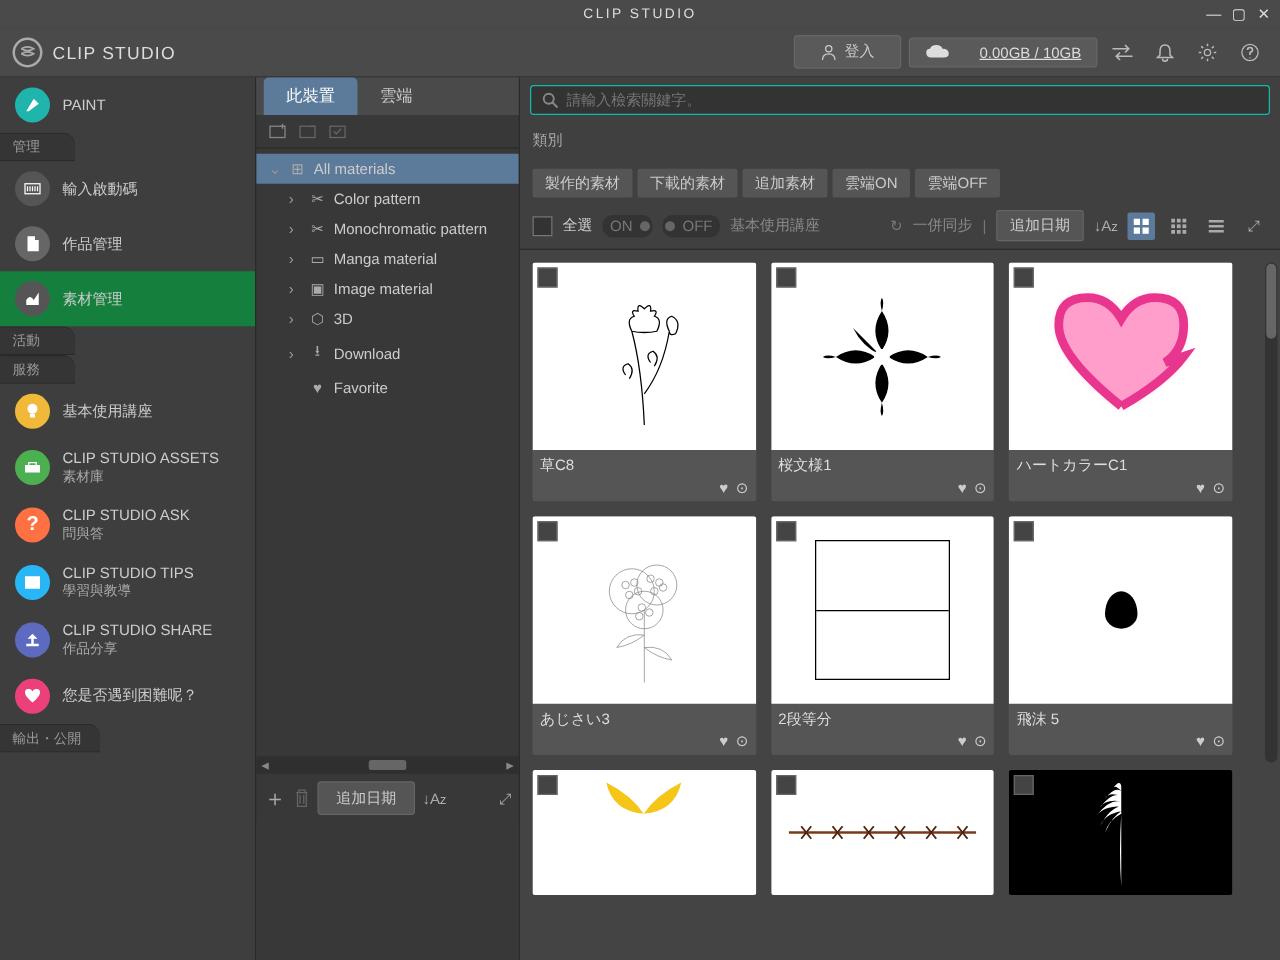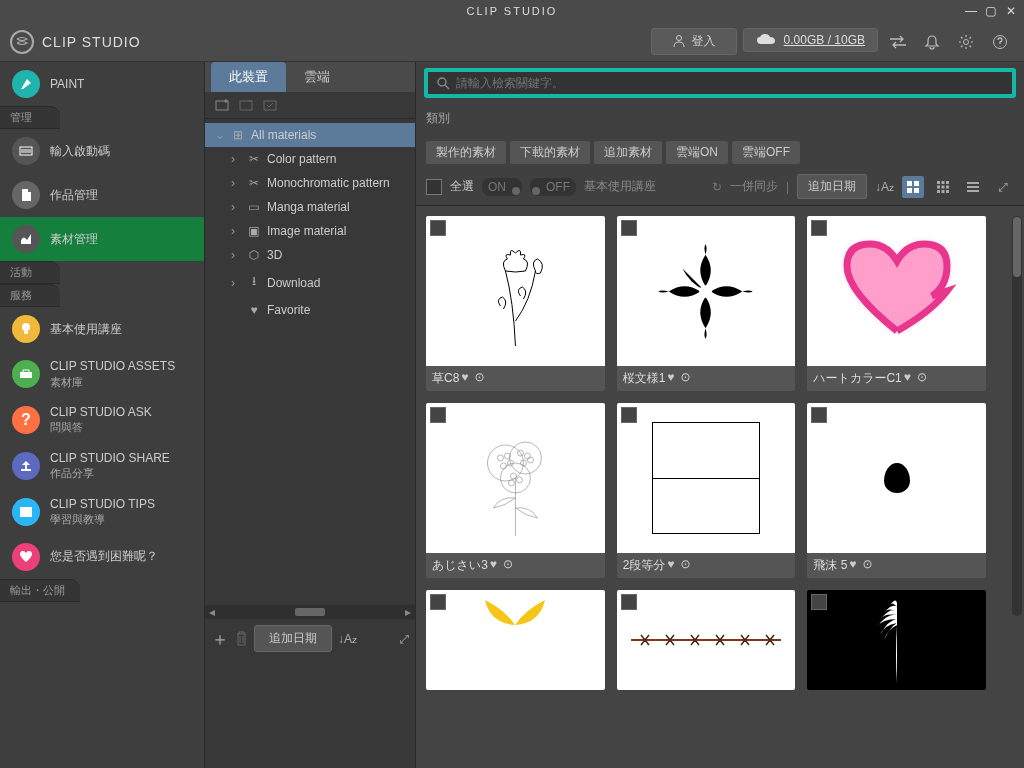--- a/index.html
+++ b/index.html
@@ -5,23 +5,23 @@
 *{margin:0;padding:0;box-sizing:border-box;font-family:"Segoe UI","Microsoft YaHei",sans-serif;font-size:12px;color:#ccc}
 body{background:#3a3a3a;width:1024px;height:768px;overflow:hidden;position:relative}
 .titlebar{height:22px;background:#4a4a4a;display:flex;align-items:center;justify-content:center;position:relative}
 .titlebar-text{color:#ddd;font-size:11px;letter-spacing:2px}
 .win-controls{position:absolute;right:4px;display:flex;gap:2px}
 .win-btn{width:18px;height:16px;display:flex;align-items:center;justify-content:center;color:#ddd;cursor:pointer}
 .topbar{height:40px;background:#4a4a4a;display:flex;align-items:center;padding:0 10px;border-bottom:1px solid #333}
 .logo-wrap{display:flex;align-items:center;gap:8px}
 .logo-circle{width:24px;height:24px;border:2px solid #aaa;border-radius:50%;display:flex;align-items:center;justify-content:center;color:#aaa;font-weight:bold}
 .brand{color:#ddd;font-size:14px;letter-spacing:1px}
-.topbar-right{margin-left:auto;display:flex;align-items:flex-start;gap:6px}
+.topbar-right{margin-left:auto;display:flex;align-items:center;gap:6px}
 .login-btn{background:#5a5a5a;border:1px solid #666;padding:4px 20px;border-radius:3px;display:flex;align-items:center;gap:6px;cursor:pointer}
-.cloud-box{background:#5a5a5a;border:1px solid #666;padding:4px 12px;border-radius:3px;display:flex;align-items:center;gap:8px}
+.cloud-box{background:#5a5a5a;border:1px solid #666;padding:4px 12px;border-radius:3px;display:flex;align-items:center;gap:24px}
 .cloud-text{text-decoration:underline;color:#ddd}
 .icon-btn{width:28px;height:28px;display:flex;align-items:center;justify-content:center;cursor:pointer;color:#bbb}
 .main{display:flex;height:706px}
 .sidebar{width:204px;background:#3e3e3e;overflow-y:auto}
 .side-item{display:flex;align-items:center;gap:10px;padding:8px 12px;cursor:pointer}
 .side-item.active{background:#15803d}
 .side-icon{width:28px;height:28px;border-radius:50%;display:flex;align-items:center;justify-content:center;flex-shrink:0}
 .side-label{line-height:1.3}
 .side-sub{font-size:11px;color:#aaa}
 .side-header{padding:3px 10px;background:#353535;font-size:11px;color:#999;border-bottom:1px solid #2a2a2a;border-top:1px solid #2a2a2a;border-radius:0 10px 0 0;width:60px}
@@ -38,43 +38,43 @@
 .tree-chev{width:10px;color:#999}
 .hscroll{height:14px;background:#2f2f2f;display:flex;align-items:center;padding:0 4px}
 .hscroll-thumb{width:30px;height:8px;background:#666;border-radius:2px;margin-left:80px}
 .bottom-tabs{display:flex;background:#454545;border-top:1px solid #2a2a2a}
 .btab{padding:4px 10px;font-size:11px;cursor:pointer}
 .btab.active{background:#555}
 .bottom-tools{display:flex;align-items:center;gap:6px;padding:6px}
 .sort-btn{background:#555;padding:4px 14px;border-radius:3px;cursor:pointer;border:1px solid #666}
 .content{flex:1;background:#444;display:flex;flex-direction:column}
 .search-row{display:flex;align-items:center;padding:6px 8px;gap:8px;background:#404040}
-.search-box{flex:1;background:#333;border:4px solid #14b8a6;border-radius:3px;padding:4px 8px;display:flex;align-items:center;gap:6px}
+.search-box{flex:1;background:#333;border:1px solid #14b8a6;border-radius:3px;padding:4px 8px;display:flex;align-items:center;gap:6px}
 .search-input{background:none;border:none;outline:none;color:#ccc;flex:1}
 .cat-row{padding:6px 10px;background:#404040}
 .cat-label{color:#aaa;margin-bottom:4px}
 .filter-row{display:flex;gap:4px;padding:4px 10px;background:#404040;align-items:center}
 .filter-btn{background:#555;padding:3px 10px;border-radius:2px;cursor:pointer;font-size:12px}
 .toolbar-row{display:flex;align-items:center;gap:8px;padding:6px 10px;background:#404040;border-bottom:1px solid #2a2a2a}
 .chk{width:16px;height:16px;border:1px solid #777;background:#333}
 .flex-sp{flex:1}
 .sort-dropdown{background:#555;padding:3px 10px;border:1px solid #666;border-radius:2px;cursor:pointer}
 .view-btn{width:22px;height:22px;display:flex;align-items:center;justify-content:center;cursor:pointer;border-radius:2px}
 .view-btn.active{background:#5c7a9a}
 .grid-area{flex:1;overflow-y:auto;padding:10px;position:relative}
 .grid{display:grid;grid-template-columns:repeat(3,1fr);gap:12px;max-width:560px}
 .card{background:#555;border-radius:2px;overflow:hidden}
 .thumb{height:150px;background:#fff;position:relative;display:flex;align-items:center;justify-content:center}
 .thumb-chk{position:absolute;top:4px;left:4px;width:16px;height:16px;background:#444;border:1px solid #666}
-.card-info{padding:4px 6px;display:flex;flex-direction:row;gap:2px}
+.card-info{padding:4px 6px;display:flex;flex-direction:column;gap:2px}
 .card-name{font-size:12px;color:#ddd}
 .card-actions{display:flex;justify-content:flex-end;gap:6px;color:#888}
 .vscroll{position:absolute;right:2px;top:10px;width:10px;height:400px;background:#333;border-radius:5px}
 .vscroll-thumb{width:8px;height:60px;background:#666;border-radius:4px;margin:1px}
-.toggle-pill{display:inline-flex;align-items:flex-end;background:#333;border-radius:8px;padding:1px 2px;gap:2px;font-size:9px}
+.toggle-pill{display:inline-flex;align-items:center;background:#333;border-radius:8px;padding:1px 2px;gap:2px;font-size:9px}
 .toggle-pill span{padding:1px 4px;color:#777}
 svg{display:block}
 
 
 .art-flower1{width:80%;height:80%}
 .art-sakura{width:70%;height:70%}
 .art-heart{width:90%;height:90%;display:flex;align-items:center;justify-content:center}
 .art-panel{width:60%;height:75%;border:1px solid #000;display:flex;flex-direction:column}
 .art-panel div{flex:1;border-bottom:1px solid #000}
 .art-panel div:last-child{border:none}
@@ -207,39 +207,39 @@
     <div class="side-item">
       <div class="side-icon" style="background:#ff7043">
           <span style="color:#fff;font-weight:bold;font-size:16px">?</span>
         </div>
       <div class="side-label">
         <div>CLIP STUDIO ASK</div>
         <div class="side-sub">問與答</div>
       </div>
     </div>
     <div class="side-item">
+      <div class="side-icon" style="background:#29b6f6">
+        <svg width="14" height="12" viewBox="0 0 14 12">
+            <path d="M1 1 L7 1 L7 11 L1 11 Z M7 1 L13 1 L13 11 L7 11" fill="#fff"></path>
+          </svg>
+      </div>
+      <div class="side-label">
+        <div>CLIP STUDIO TIPS</div>
+        <div class="side-sub">學習與教導</div>
+      </div>
+    </div>
+    <div class="side-item">
       <div class="side-icon" style="background:#5c6bc0">
         <svg width="14" height="12" viewBox="0 0 14 12">
             <path d="M7 1 L11 5 L8 5 L8 9 L6 9 L6 5 L3 5 Z M2 9 L2 11 L12 11 L12 9" fill="#fff"></path>
           </svg>
       </div>
       <div class="side-label">
         <div>CLIP STUDIO SHARE</div>
         <div class="side-sub">作品分享</div>
-      </div>
-    </div>
-    <div class="side-item">
-      <div class="side-icon" style="background:#29b6f6">
-        <svg width="14" height="12" viewBox="0 0 14 12">
-            <path d="M1 1 L7 1 L7 11 L1 11 Z M7 1 L13 1 L13 11 L7 11" fill="#fff"></path>
-          </svg>
-      </div>
-      <div class="side-label">
-        <div>CLIP STUDIO TIPS</div>
-        <div class="side-sub">學習與教導</div>
       </div>
     </div>
     <div class="side-item">
       <div class="side-icon" style="background:#ec407a">
         <svg width="14" height="12" viewBox="0 0 14 12">
             <path d="M7 11 Q1 6 1 3 Q1 0 4 0 Q6 0 7 2 Q8 0 10 0 Q13 0 13 3 Q13 6 7 11" fill="#fff"></path>
           </svg>
       </div>
       <span>您是否遇到困難呢？</span>
     </div>

